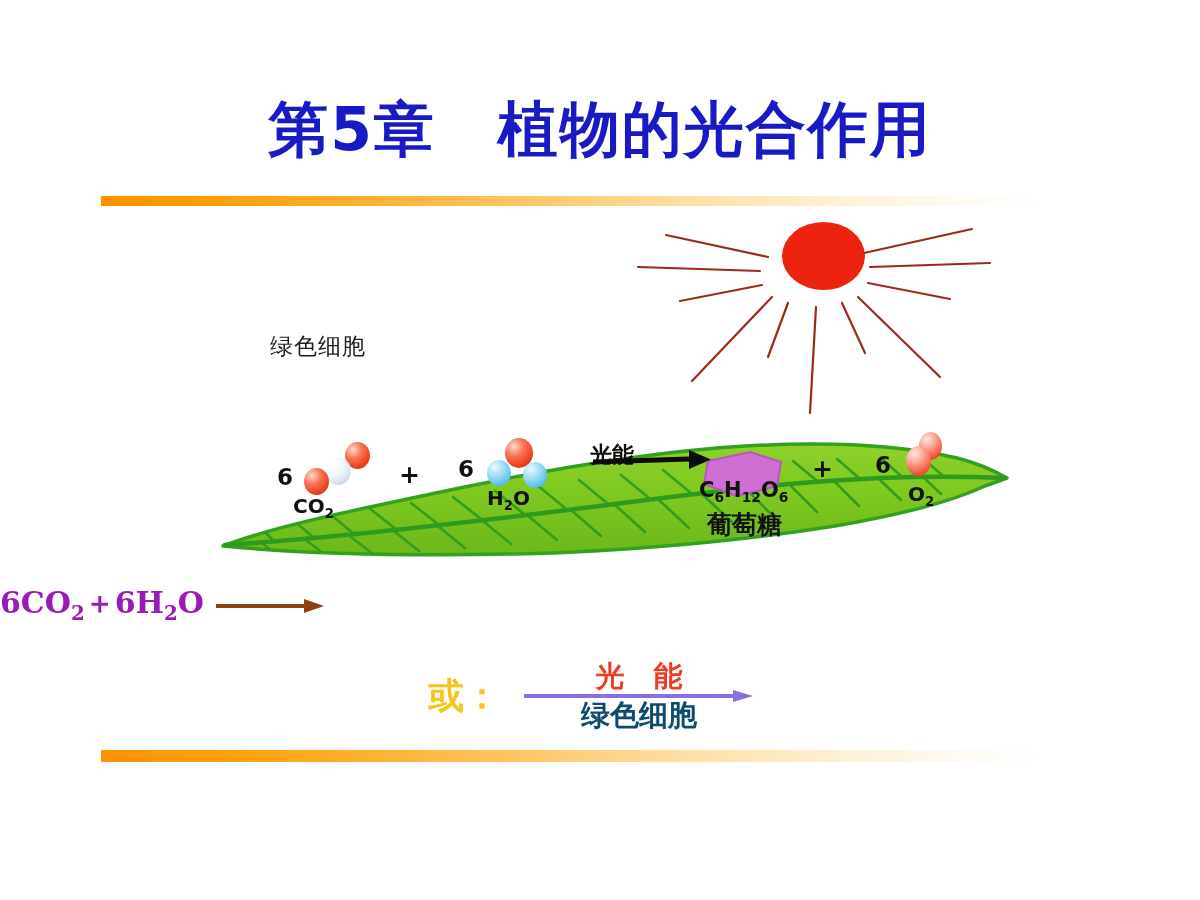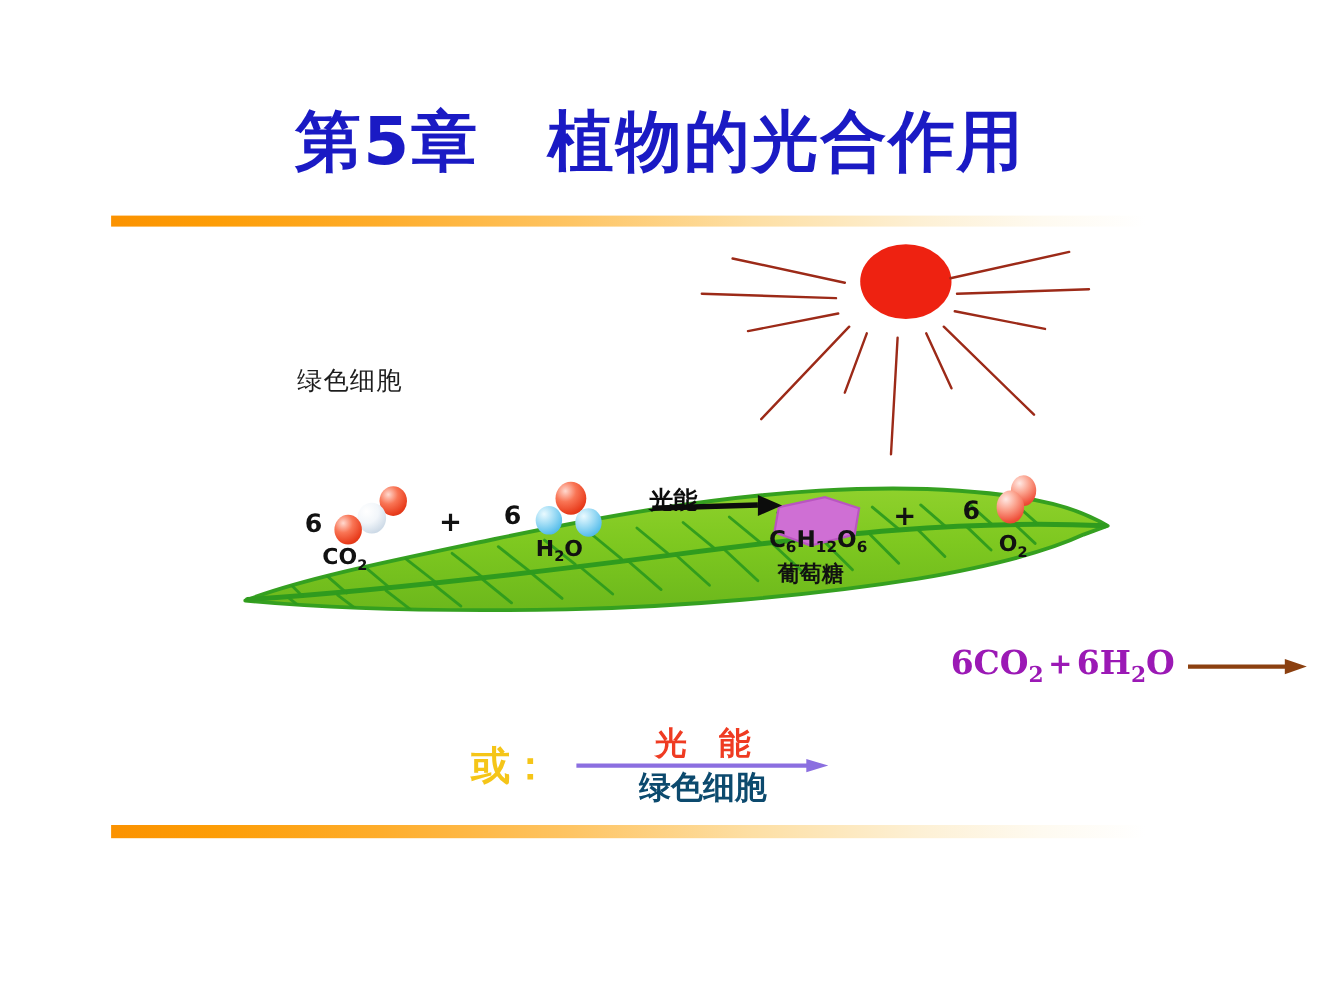--- a/index.html
+++ b/index.html
@@ -114,21 +114,21 @@
   }
   .formula {
     font-family: "DejaVu Sans", "Liberation Sans", sans-serif;
     font-weight: bold;
     font-size: 20px;
   }
   .formula sub { font-size: 0.66em; }
   .cn-small {
     font-family: Liberation Sans, sans-serif;
     font-weight: bold;
-    font-size: 20px;
+    font-size: 25px;
   }
 
   
   .mol { position: absolute; }
   .atom {
     position: absolute;
     border-radius: 50%;
   }
   .atom-red {
     background: radial-gradient(circle at 32% 28%, #ffd9cf 0%, #f97555 34%, #e83c1c 72%, #c42c10 100%);
@@ -154,21 +154,21 @@
     color: #0c0c0c;
     white-space: pre;
   }
 
   
   #equation-1 {
     position: absolute;
     left: 0;
     top: 583px;
     width: 1200px;
-    text-align: right;
+    text-align: left;
   }
   #equation-1 .eq-row {
     display: inline-flex;
     align-items: center;
     justify-content: center;
     gap: 0px;
   }
   .eq1-text {
     font-family: "DejaVu Serif", "Liberation Serif", serif;
     font-weight: bold;

